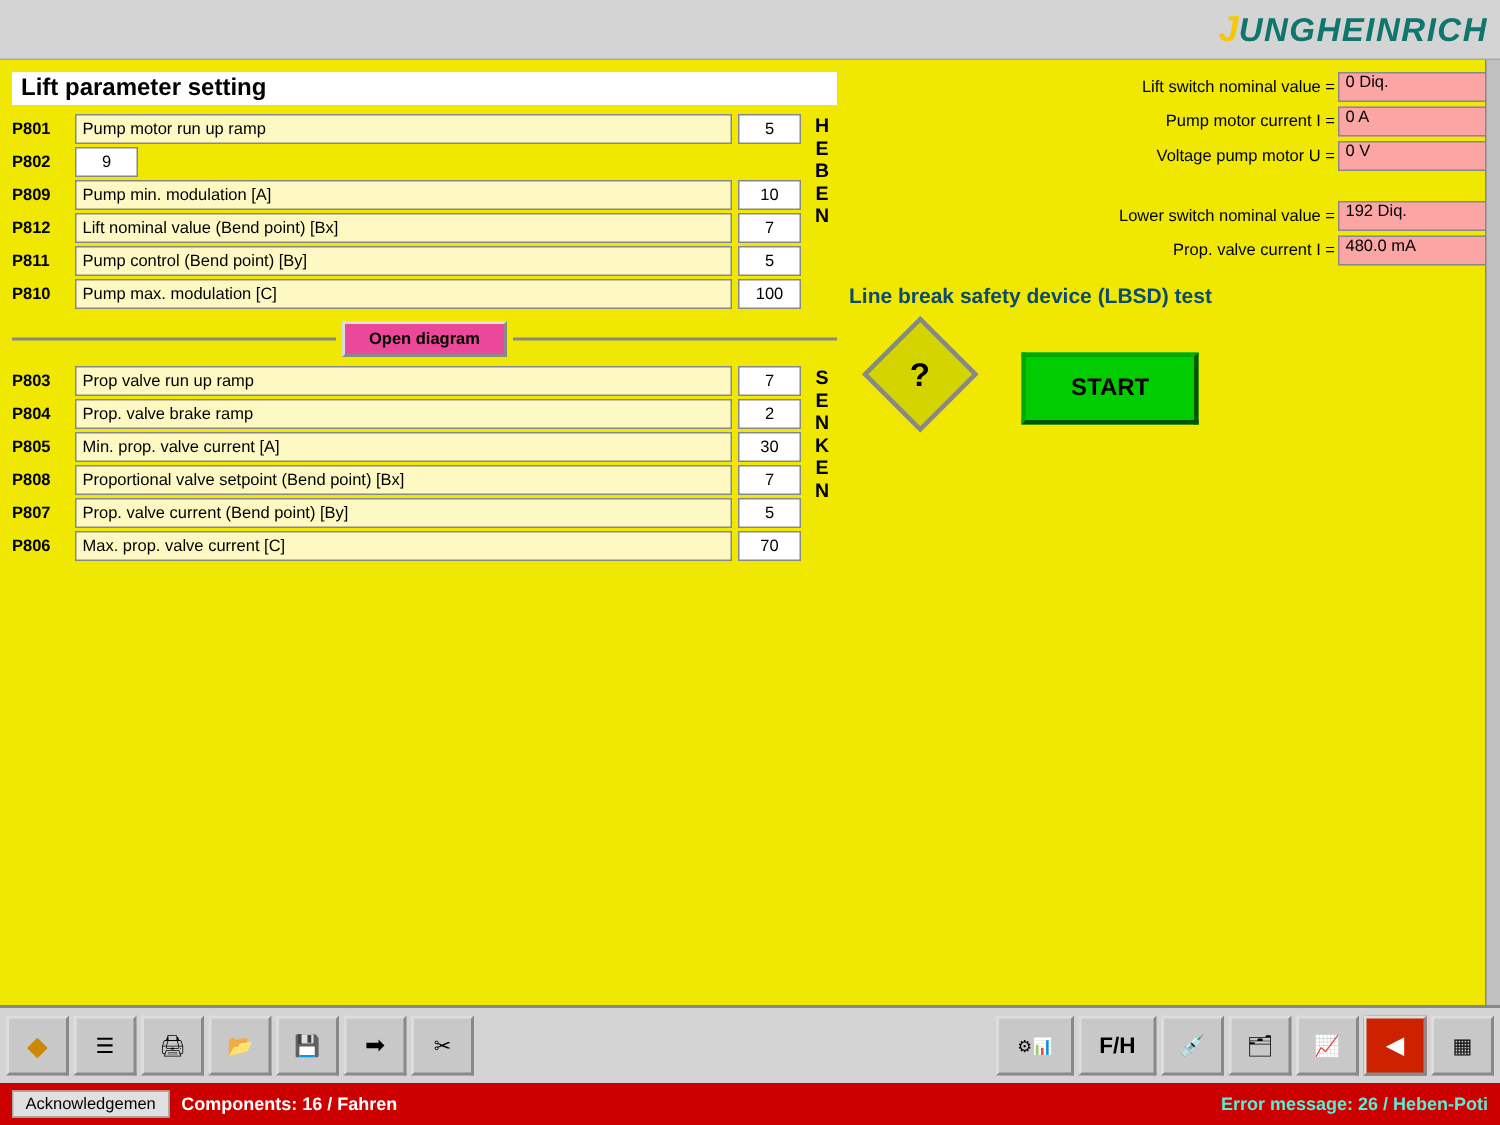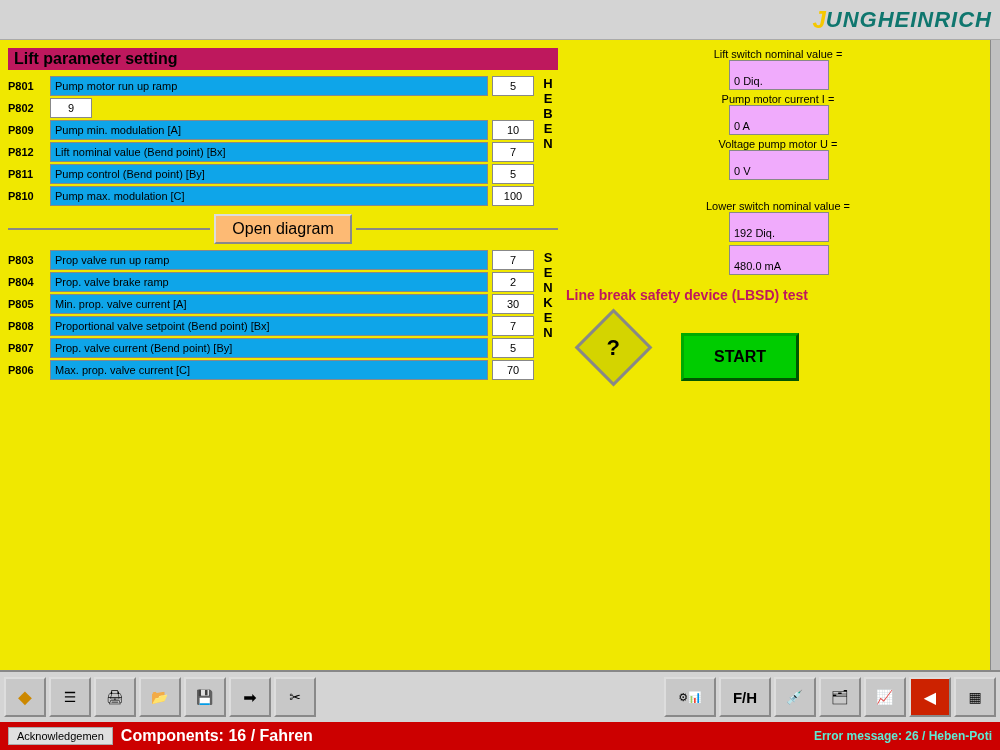--- a/index.html
+++ b/index.html
@@ -56,42 +56,42 @@
     #left-panel {
       width: 550px;
       flex-shrink: 0;
     }
 
     .section-title {
       font-size: 16px;
       font-weight: bold;
       color: #000;
       margin-bottom: 6px;
-      background: #be185d;
+      background: #ffffff;
       padding: 2px 6px;
     }
 
     .param-row {
       display: flex;
       align-items: center;
       margin-bottom: 2px;
       gap: 4px;
     }
 
     .param-id {
       width: 38px;
       font-weight: bold;
       font-size: 11px;
       color: #000;
       flex-shrink: 0;
     }
 
     .param-label {
       flex: 1;
-      background: #0ea5e9;
+      background: #fef9c3;
       border: 1px solid #888;
       padding: 2px 4px;
       font-size: 11px;
       height: 20px;
       display: flex;
       align-items: center;
     }
 
     .param-value {
       width: 42px;
@@ -113,26 +113,26 @@
       gap: 4px;
     }
 
     .diagram-line {
       flex: 1;
       height: 2px;
       background: #888;
     }
 
     .diagram-btn {
-      background: #fdba74;
+      background: #ec4899;
       border: 2px outset #ddd;
       padding: 4px 16px;
-      font-size: 16px;
+      font-size: 11px;
       cursor: pointer;
-      font-weight: normal;
+      font-weight: bold;
     }
 
     .heben-label, .senken-label {
       width: 20px;
       display: flex;
       flex-direction: column;
       align-items: center;
       font-size: 13px;
       font-weight: bold;
       color: #000;
@@ -163,47 +163,46 @@
 
     .actual-values-box {
       background: #f0e800;
       margin-bottom: 10px;
     }
 
     .actual-row {
       display: flex;
       align-items: center;
       margin-bottom: 3px;
-      flex-direction: column;
     }
 
     .actual-label {
       text-align: right;
       flex: 1;
       font-size: 11px;
       padding-right: 2px;
     }
 
     .actual-value {
       width: 100px;
-      background: #f0abfc;
+      background: #fca5a5;
       border: 1px solid #888;
-      padding: 14px 4px;
+      padding: 0 4px;
       font-size: 11px;
       height: 20px;
     }
 
     .lbsd-section {
       margin-top: 12px;
     }
 
     .lbsd-title {
       font-size: 14px;
       font-weight: bold;
-      color: #be185d;
+      color: #0c4a6e;
       margin-bottom: 10px;
     }
 
     .lbsd-buttons {
       display: flex;
       align-items: center;
       gap: 40px;
       padding-left: 20px;
     }
 
@@ -292,21 +291,21 @@
       background: #e0e0e0;
       border: 1px solid #aaa;
       padding: 2px 8px;
       font-size: 11px;
       cursor: pointer;
       margin-right: 8px;
     }
 
     .status-text {
       color: white;
-      font-size: 16px;
+      font-size: 12px;
       font-weight: bold;
     }
 
     .status-error {
       margin-left: auto;
       color: #5eead4;
       font-size: 12px;
       font-weight: bold;
     }
 
@@ -459,20 +458,21 @@
     </div>
 
     <div style="height:10px;"></div>
 
     <div class="actual-values-box">
       <div class="actual-row">
         <span class="actual-label">Lower switch nominal value =</span>
         <div class="actual-value">192 Diq.</div>
       </div>
       <div class="actual-row">
+        <span class="actual-label">Prop. valve current  I =</span>
         <div class="actual-value">480.0 mA</div>
       </div>
     </div>
 
     <div class="lbsd-section">
       <div class="lbsd-title">Line break safety device (LBSD) test</div>
       <div class="lbsd-buttons">
         <div class="lbsd-question">
           <span class="lbsd-question-inner">?</span>
         </div>

